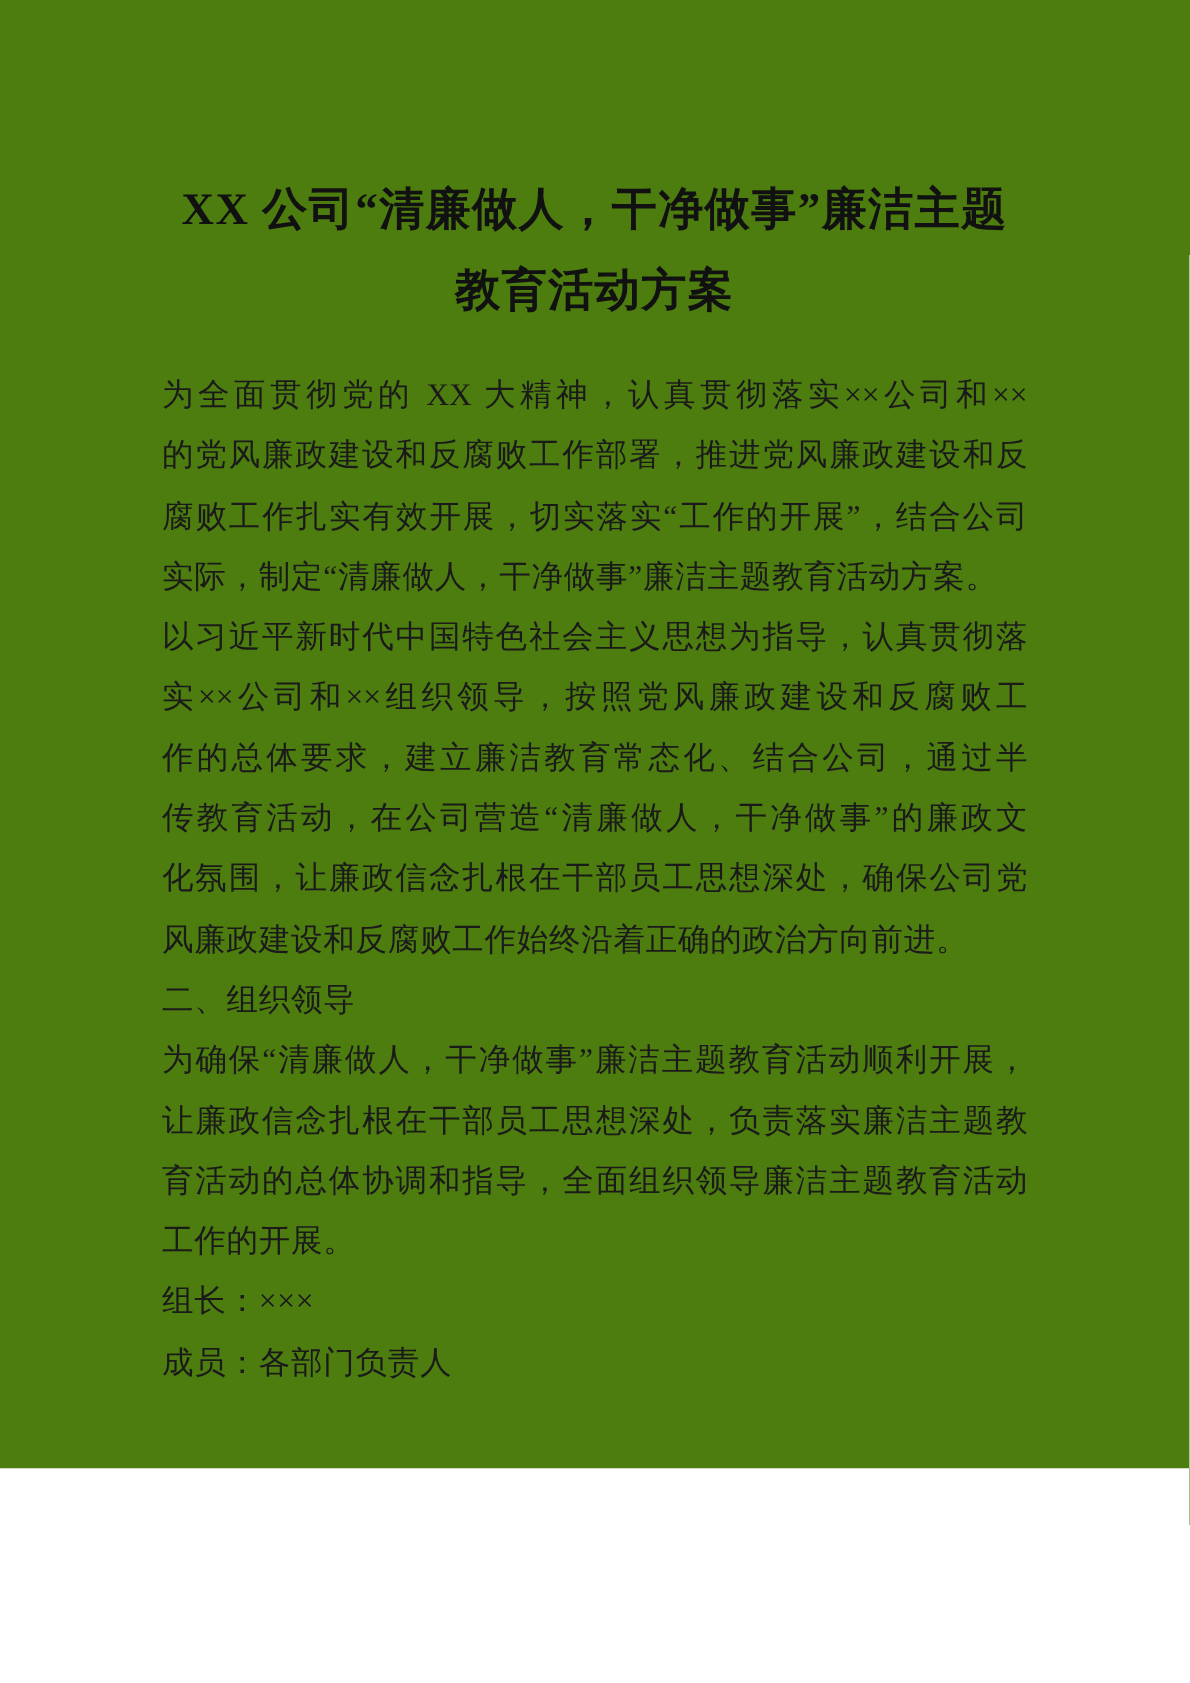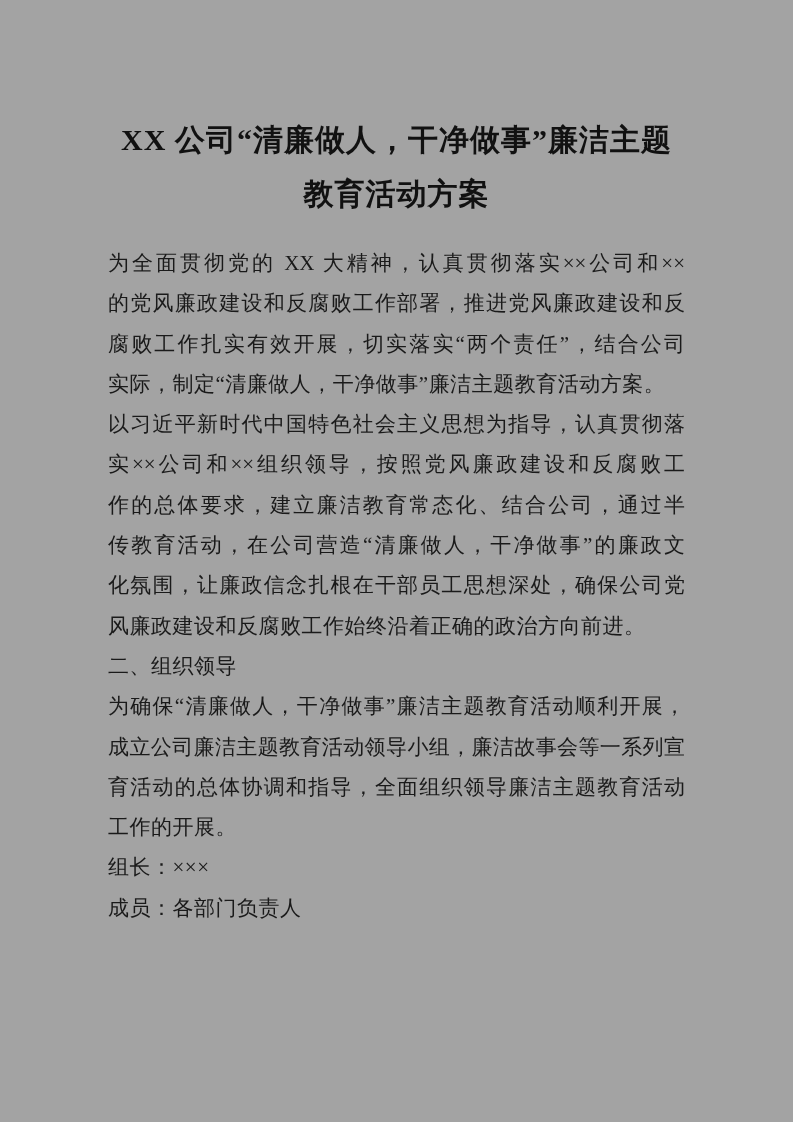--- a/index.html
+++ b/index.html
@@ -3,22 +3,22 @@
 <meta charset="utf-8">
 <style>
   html, body {
     margin: 0;
     padding: 0;
     background: #ffffff;
   }
   .page {
     position: relative;
     width: 793px;
-    height: 1122px;
-    background: #a3a3a3;
+    height: 979px;
+    background: #4d7c0f;
     overflow: hidden;
     color: #1a1a1a;
     font-family: "Liberation Serif", "DejaVu Serif", serif;
   }
   .doc-title {
     position: absolute;
     top: 113px;
     left: 0;
     right: 0;
     text-align: center;
@@ -57,37 +57,37 @@
 
 <div class="page">
   <div class="doc-title">
     <div class="title-line">XX 公司“清廉做人，干净做事”廉洁主题</div>
     <div class="title-line">教育活动方案</div>
   </div>
   <div class="doc-body">
       <div class="block paragraph">
         <div class="line j">为全面贯彻党的 XX 大精神，认真贯彻落实××公司和××</div>
         <div class="line j">的党风廉政建设和反腐败工作部署，推进党风廉政建设和反</div>
-        <div class="line j">腐败工作扎实有效开展，切实落实“两个责任”，结合公司</div>
+        <div class="line j">腐败工作扎实有效开展，切实落实“工作的开展”，结合公司</div>
         <div class="line">实际，制定“清廉做人，干净做事”廉洁主题教育活动方案。</div>
       </div>
       <div class="block paragraph">
         <div class="line j">以习近平新时代中国特色社会主义思想为指导，认真贯彻落</div>
         <div class="line j">实××公司和××组织领导，按照党风廉政建设和反腐败工</div>
         <div class="line j">作的总体要求，建立廉洁教育常态化、结合公司，通过半</div>
         <div class="line j">传教育活动，在公司营造“清廉做人，干净做事”的廉政文</div>
         <div class="line j">化氛围，让廉政信念扎根在干部员工思想深处，确保公司党</div>
         <div class="line">风廉政建设和反腐败工作始终沿着正确的政治方向前进。</div>
       </div>
       <div class="block heading">
         <div class="line">二、组织领导</div>
       </div>
       <div class="block paragraph">
         <div class="line j">为确保“清廉做人，干净做事”廉洁主题教育活动顺利开展，</div>
-        <div class="line j">成立公司廉洁主题教育活动领导小组，廉洁故事会等一系列宣</div>
+        <div class="line j">让廉政信念扎根在干部员工思想深处，负责落实廉洁主题教</div>
         <div class="line j">育活动的总体协调和指导，全面组织领导廉洁主题教育活动</div>
         <div class="line">工作的开展。</div>
       </div>
       <div class="block field">
         <div class="line">组长：×××</div>
       </div>
       <div class="block field">
         <div class="line">成员：各部门负责人</div>
       </div>
     </div>

